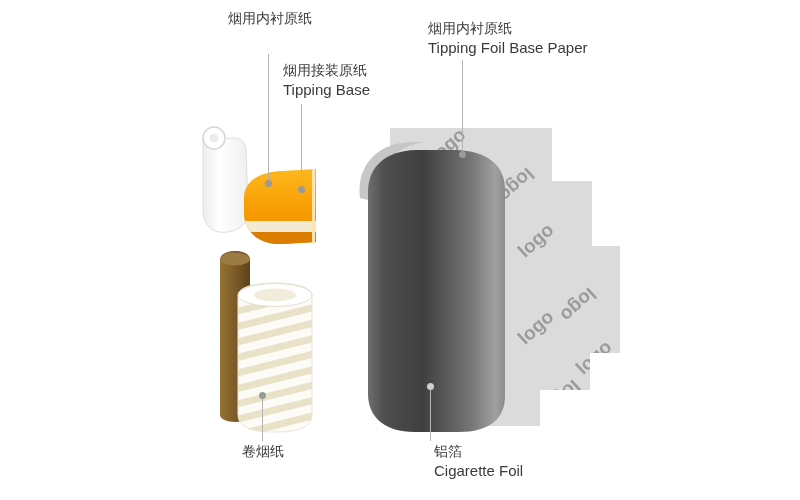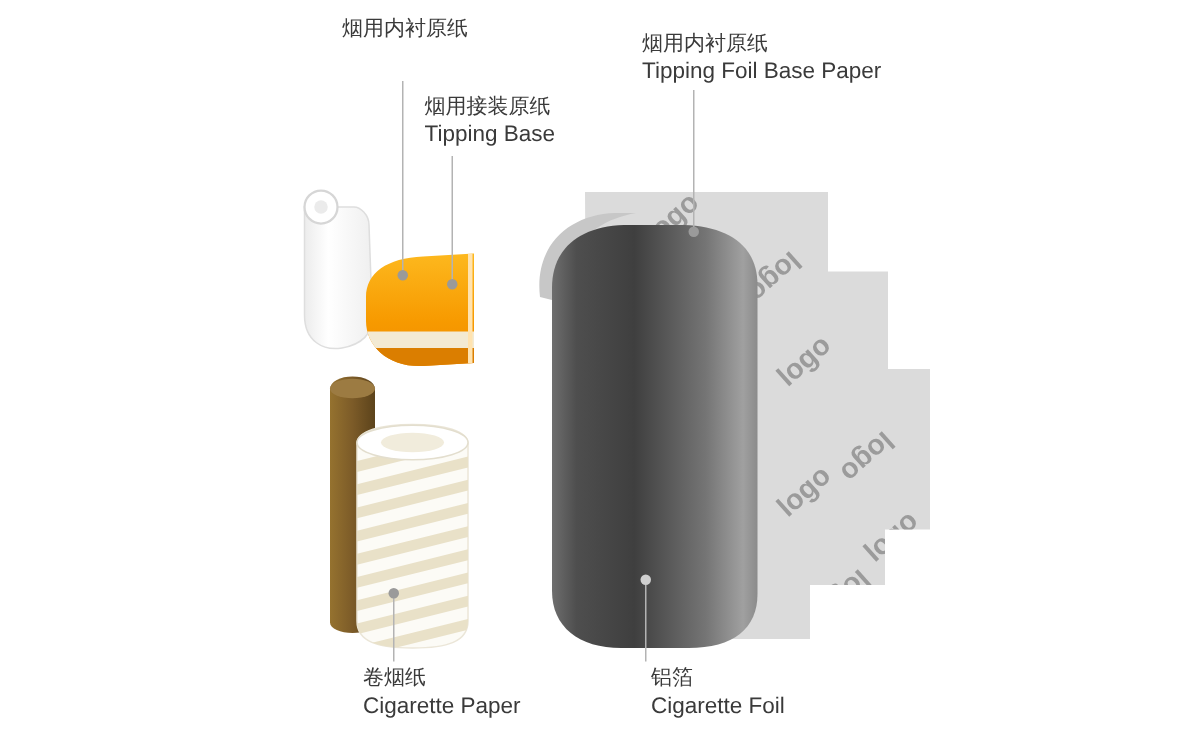--- a/index.html
+++ b/index.html
@@ -137,21 +137,20 @@
     <div class="en">Tipping Base</div>
   </div>
 
   <div class="label" style="left:428px;top:18px;">
     <div class="zh">烟用内衬原纸</div>
     <div class="en">Tipping Foil Base Paper</div>
   </div>
 
   <div class="label" style="left:242px;top:441px;">
     <div class="zh">卷烟纸</div>
-    <div class="en">Cigarette Paper</div>
   </div>
 
   <div class="label" style="left:434px;top:441px;">
     <div class="zh">铝箔</div>
     <div class="en">Cigarette Foil</div>
   </div>
 
 </div>
 
 </body></html>

